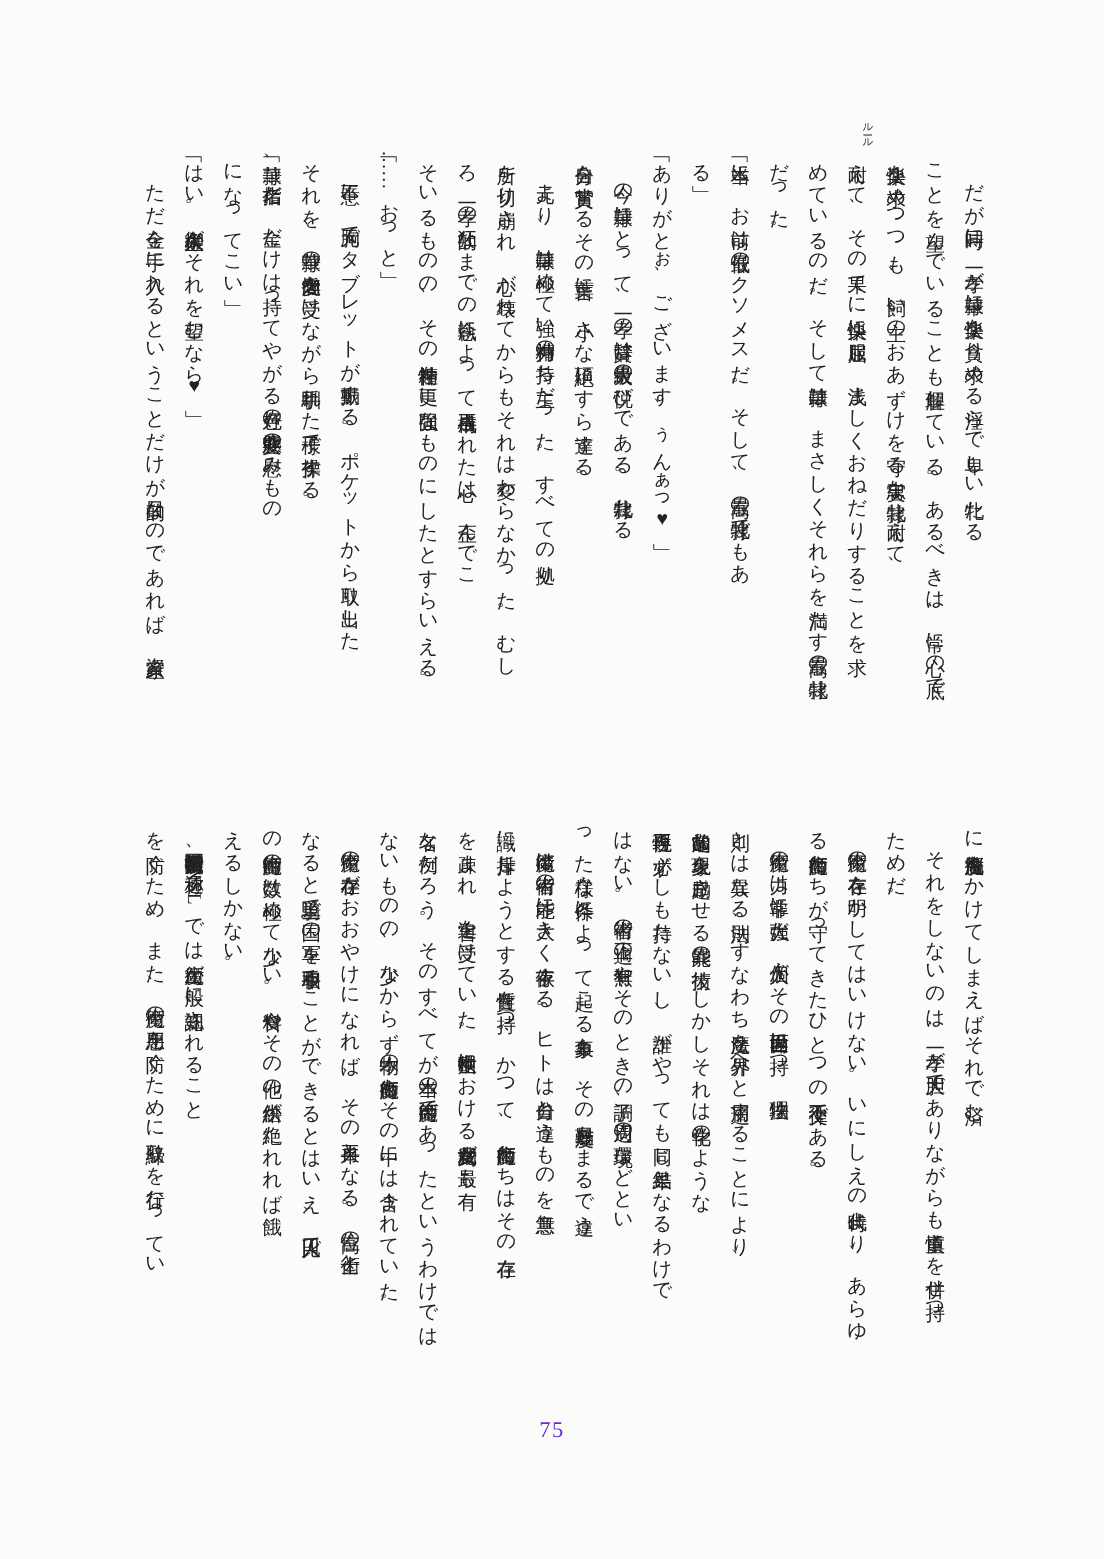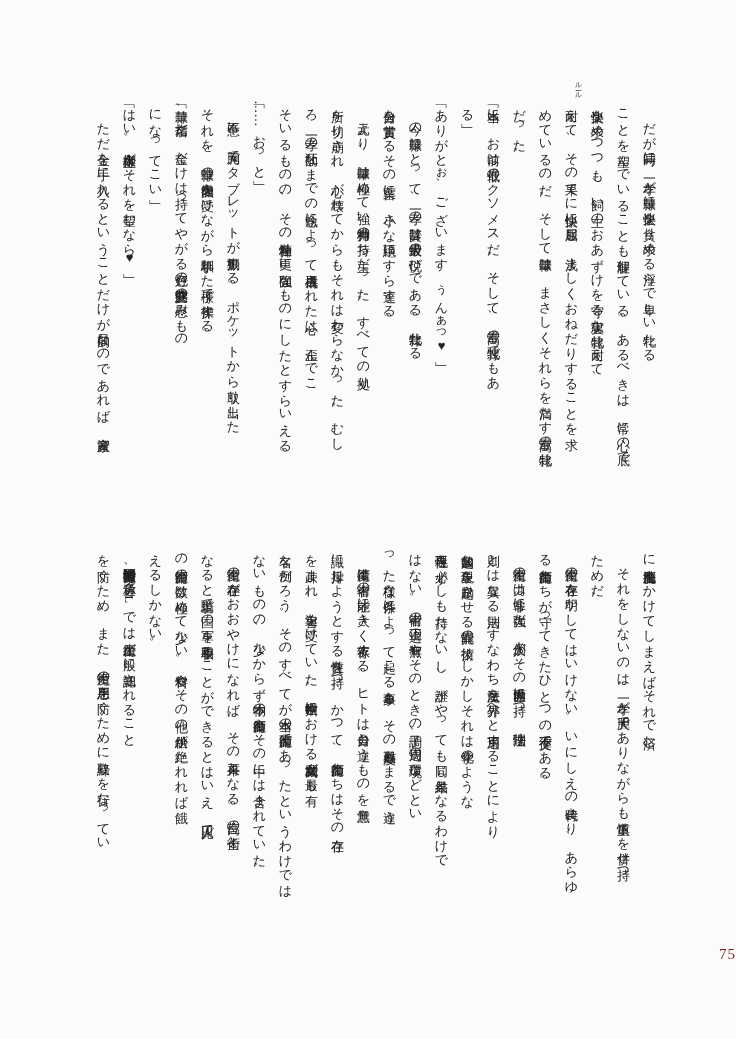--- a/index.html
+++ b/index.html
@@ -44,24 +44,24 @@
     text-orientation: mixed;
     font-size: 7px;
     letter-spacing: 1px;
     color: #333;
   }
   .page-number {
     position: absolute;
     top: 946px;
     left: 0;
     width: 736px;
-    text-align: right;
+    text-align: center;
     font-size: 15px;
     letter-spacing: 1px;
-    color: #7f1d1d;
+    color: #6d28d9;
   }
 </style>
 </head>
 <body>
 
 <div class="page">
 
   <div class="vblock vblock-top">
       <div class="vline">　だが同時に、一孝が隷華に快楽を貪り求める淫らで卑しい牝たる</div>
       <div class="vline">ことを望んでいることも理解している。あるべきは、常に心の底で</div>

